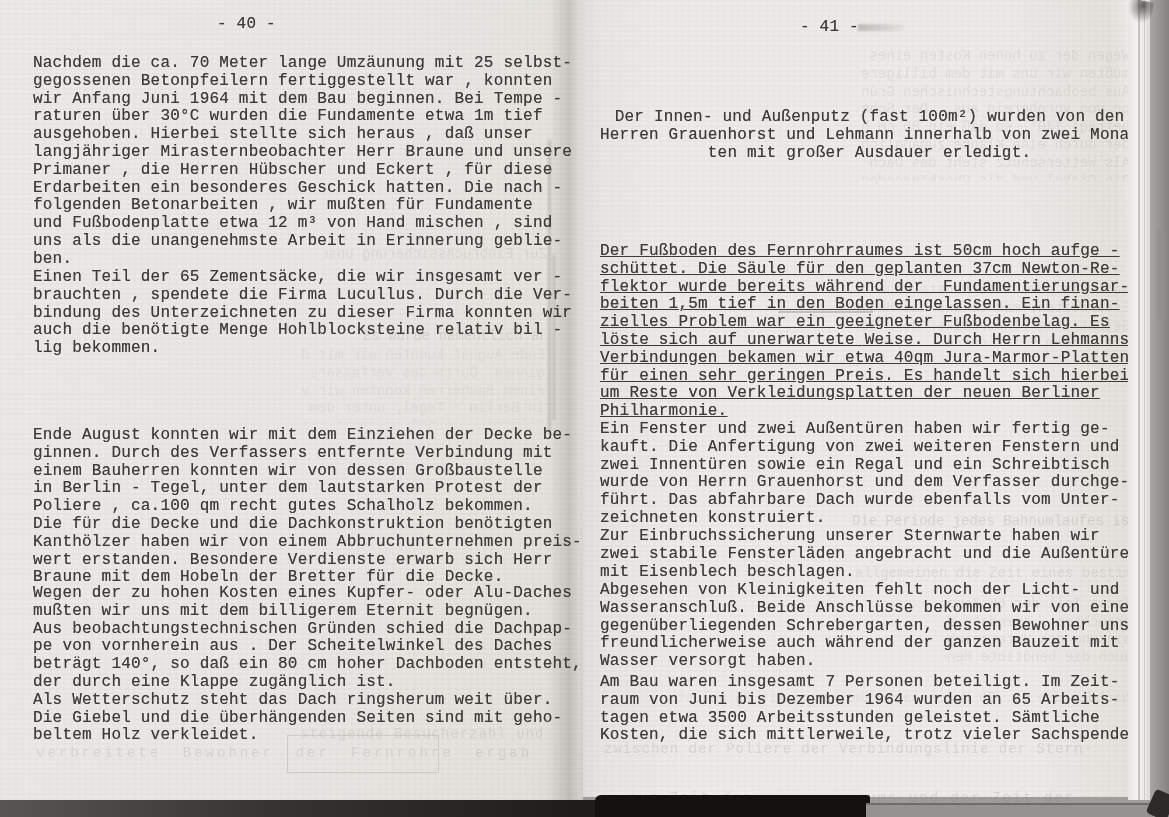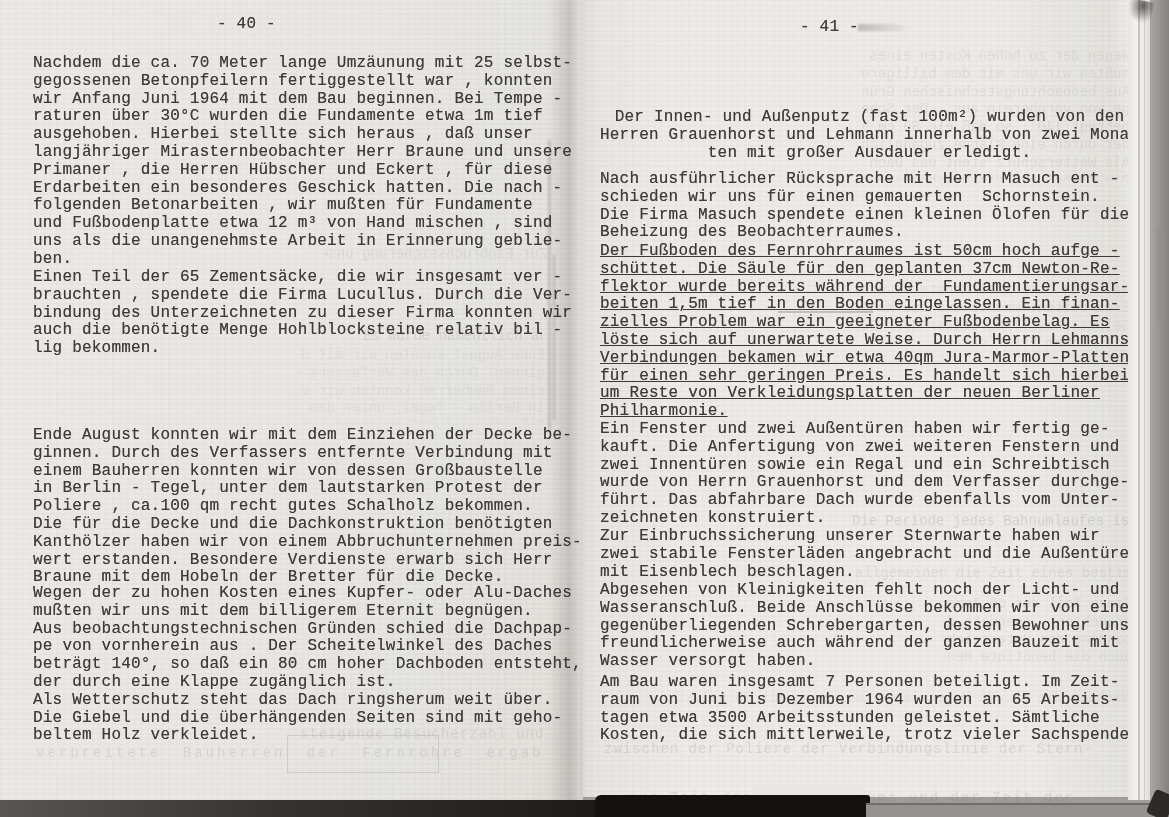--- a/index.html
+++ b/index.html
@@ -128,21 +128,21 @@
   <pre class="ghost mirror gh-l-mid2">Ende August konnten wir mit dem Einziehen der Decke be-
 ginnen. Durch des Verfassers entfernte Verbindung mit
 einem Bauherren konnten wir von dessen Großbaustelle
 in Berlin - Tegel, unter dem lautstarken Protest der
 Poliere , ca.100 qm recht gutes Schalholz bekommen.
 Die für die Decke und die Dachkonstruktion benötigten
 Kanthölzer haben wir von einem Abbruchunternehmen preis-
 wert erstanden. Besondere Verdienste erwarb sich Herr
 Braune mit dem Hobeln der Bretter für die Decke.</pre>
   <pre class="ghost gh-l-low">steigende Besucherzahl und die stark</pre>
-  <pre class="ghost gh-l-bot">verbreitete Bauherren der Fernrohre ergab</pre>
+  <pre class="ghost gh-l-bot">verbreitete Bewohner der Fernrohre ergab</pre>
   <div class="gh-box"></div>
 
   <pre class="ghost mirror gh-r-top">Wegen der zu hohen Kosten eines Kupfer- oder Alu-Daches
 mußten wir uns mit dem billigerem Eternit begnügen.
 Aus beobachtungstechnischen Gründen schied die Dachpap-
 pe von vornherein aus . Der Scheitelwinkel des Daches
 beträgt 140°, so daß ein 80 cm hoher Dachboden entsteht,
 der durch eine Klappe zugänglich ist.
 Als Wetterschutz steht das Dach ringsherum weit über.
 Die Giebel und die überhängenden Seiten sind mit geho-
@@ -210,24 +210,20 @@
 pe von vornherein aus . Der Scheitelwinkel des Daches
 beträgt 140°, so daß ein 80 cm hoher Dachboden entsteht,
 der durch eine Klappe zugänglich ist.
 Als Wetterschutz steht das Dach ringsherum weit über.
 Die Giebel und die überhängenden Seiten sind mit geho-
 beltem Holz verkleidet.</pre>
 
   <pre class="typed pR pR1">Der Innen- und Außenputz (fast 100m²) wurden von den
 Herren Grauenhorst und Lehmann innerhalb von zwei Mona-
 ten mit großer Ausdauer erledigt.</pre>
-  <pre class="typed pR pR2">Nach ausführlicher Rücksprache mit Herrn Masuch ent -
-schieden wir uns für einen gemauerten  Schornstein.
-Die Firma Masuch spendete einen kleinen Ölofen für die
-Beheizung des Beobachterraumes.</pre>
   <pre class="typed pR pR3">Der Fußboden des Fernrohrraumes ist 50cm hoch aufge -
 schüttet. Die Säule für den geplanten 37cm Newton-Re-
 flektor wurde bereits während der  Fundamentierungsar-
 beiten 1,5m tief in den Boden eingelassen. Ein finan-
 zielles Problem war ein geeigneter Fußbodenbelag. Es
 löste sich auf unerwartete Weise. Durch Herrn Lehmanns
 Verbindungen bekamen wir etwa 40qm Jura-Marmor-Platten
 für einen sehr geringen Preis. Es handelt sich hierbei
 um Reste von Verkleidungsplatten der neuen Berliner
 Philharmonie.</pre>

